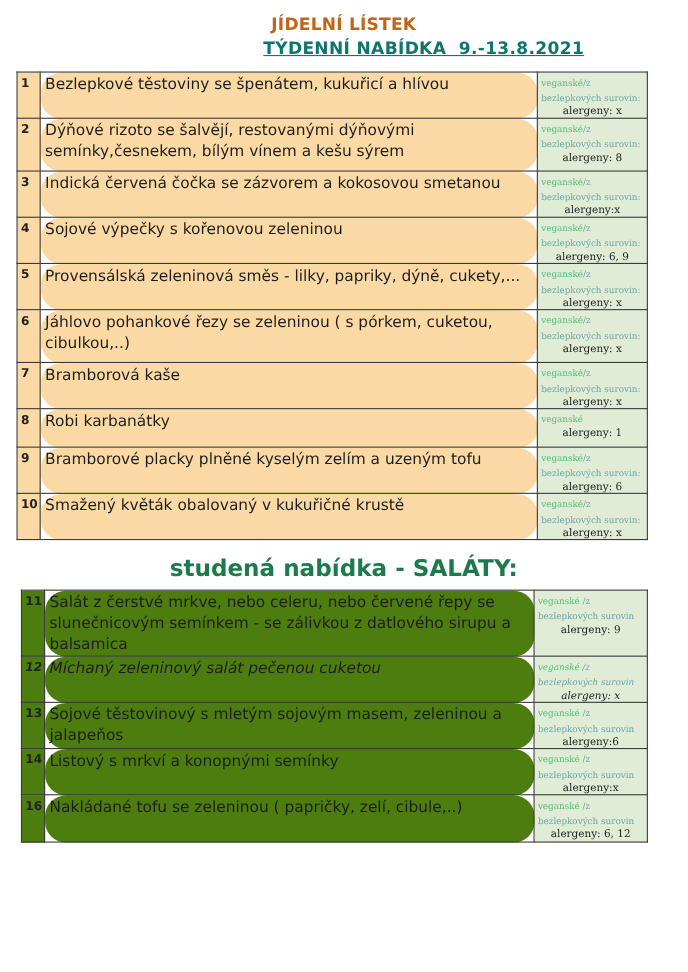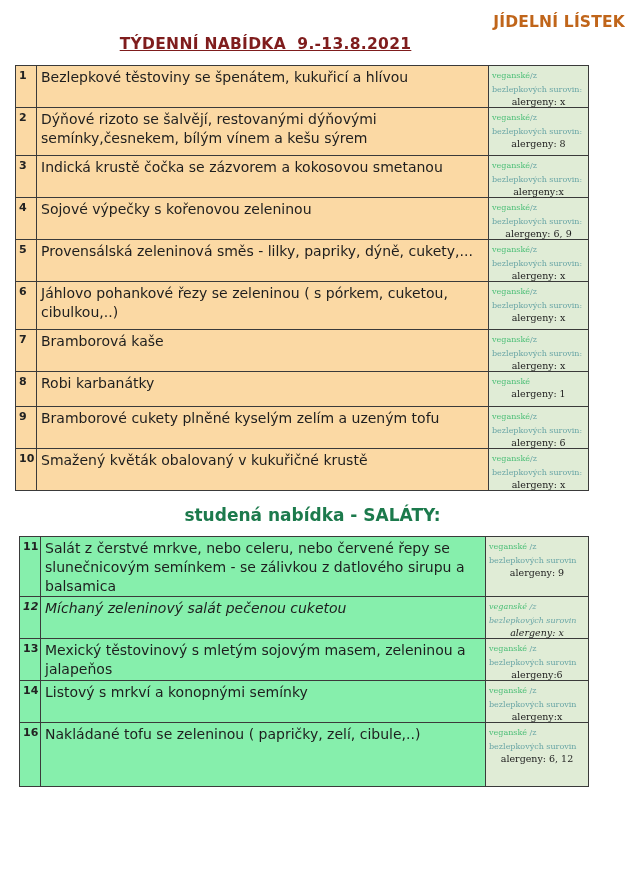--- a/index.html
+++ b/index.html
@@ -1,31 +1,31 @@
 <!DOCTYPE html>
 <html><head>
   <meta charset="utf-8">
   <style>
     html, body { margin: 0; padding: 0; background: #ffffff; }
     body { width: 625px; height: 884px; position: relative; overflow: hidden; font-family: "DejaVu Sans", sans-serif; }
-    .title1 { position: absolute; left: 0; width: 625px; top: 13px; text-align: right; color: #c0651a; font-weight: bold; font-size: 15.5px; letter-spacing: 0.2px; }
-    .title2 { position: absolute; left: 0; width: 531px; top: 35px; text-align: center; color: #7f1d1d; font-weight: bold; font-size: 15.5px; text-decoration: underline; letter-spacing: 0.3px; white-space: pre; }
+    .title1 { position: absolute; left: 0; width: 625px; top: 13px; text-align: center; color: #c0651a; font-weight: bold; font-size: 15.5px; letter-spacing: 0.2px; }
+    .title2 { position: absolute; left: 0; width: 531px; top: 35px; text-align: right; color: #0f766e; font-weight: bold; font-size: 15.5px; text-decoration: underline; letter-spacing: 0.3px; white-space: pre; }
     table { position: absolute; border-collapse: collapse; table-layout: fixed; }
     td { border: 1.5px solid #3a3a3a; vertical-align: top; padding: 0; }
     #t1 { left: 15px; top: 65px; width: 573px; }
     #t2 { left: 19px; top: 536px; width: 569px; }
     td.num { font-weight: bold; font-size: 11px; color: #222; padding: 3px 0 0 3px; }
-    td.dish { font-size: 14px; color: #1e1e1e; padding: 2px 4px 0 4px; line-height: 19px; }
+    td.dish { font-size: 14px; color: #1e1e1e; padding: 2px 4px 0 4px; line-height: 19px; border-radius: 19px; }
     td.alg { background: #e0ecd6; padding: 1px 3px 0 3px; font-family: "DejaVu Serif", serif; line-height: 11px; }
     #t1 td.num, #t1 td.dish { background: #fbd9a4; }
-    #t2 td.num, #t2 td.dish { background: #86efac; }
+    #t2 td.num, #t2 td.dish { background: #4d7c0f; }
     .vg { color: #4cbf77; font-size: 8px; text-align: right; }
     .gf { color: #6aa6a6; font-size: 8px; }
     .al { color: #1e1e1e; font-size: 9.5px; display: block; margin-top: 1px; text-align: center; }
-    .sub { position: absolute; left: 0; width: 625px; top: 505px; text-align: center; color: #1c7a4c; font-weight: bold; font-size: 17px; }
+    .sub { position: absolute; left: 0; width: 625px; top: 505px; text-align: center; color: #1c7a4c; font-weight: bold; font-size: 21px; }
   </style>
 </head>
 <body>
 
 <div class="title1">JÍDELNÍ LÍSTEK</div>
 <div class="title2">TÝDENNÍ NABÍDKA  9.-13.8.2021</div>
 
 <table id="t1">
   <colgroup>
       <col style="width:21px">
@@ -38,21 +38,21 @@
         <td class="dish">Bezlepkové těstoviny se špenátem, kukuřicí a hlívou</td>
         <td class="alg"><span class="vg">veganské</span><span class="gf">/z bezlepkových surovin:</span><span class="al">alergeny: x</span></td>
       </tr>
       <tr style="height: 48px;">
         <td class="num">2</td>
         <td class="dish">Dýňové rizoto se šalvějí, restovanými dýňovými semínky,česnekem, bílým vínem a kešu sýrem</td>
         <td class="alg"><span class="vg">veganské</span><span class="gf">/z bezlepkových surovin:</span><span class="al">alergeny: 8</span></td>
       </tr>
       <tr style="height: 40px;">
         <td class="num">3</td>
-        <td class="dish">Indická krustě čočka se zázvorem a kokosovou smetanou</td>
+        <td class="dish">Indická červená čočka se zázvorem a kokosovou smetanou</td>
         <td class="alg"><span class="vg">veganské</span><span class="gf">/z bezlepkových surovin:</span><span class="al">alergeny:x</span></td>
       </tr>
       <tr style="height: 37px;">
         <td class="num">4</td>
         <td class="dish">Sojové výpečky s kořenovou zeleninou</td>
         <td class="alg"><span class="vg">veganské</span><span class="gf">/z bezlepkových surovin:</span><span class="al">alergeny: 6, 9</span></td>
       </tr>
       <tr style="height: 35px;">
         <td class="num">5</td>
         <td class="dish">Provensálská zeleninová směs - lilky, papriky, dýně, cukety,...</td>
@@ -68,21 +68,21 @@
         <td class="dish">Bramborová kaše</td>
         <td class="alg"><span class="vg">veganské</span><span class="gf">/z bezlepkových surovin:</span><span class="al">alergeny: x</span></td>
       </tr>
       <tr style="height: 35px;">
         <td class="num">8</td>
         <td class="dish">Robi karbanátky</td>
         <td class="alg"><span class="vg">veganské</span><span class="gf"></span><span class="al">alergeny: 1</span></td>
       </tr>
       <tr style="height: 40px;">
         <td class="num">9</td>
-        <td class="dish">Bramborové cukety plněné kyselým zelím a uzeným tofu</td>
+        <td class="dish">Bramborové placky plněné kyselým zelím a uzeným tofu</td>
         <td class="alg"><span class="vg">veganské</span><span class="gf">/z bezlepkových surovin:</span><span class="al">alergeny: 6</span></td>
       </tr>
       <tr style="height: 37px; margin-top: 15px;">
         <td class="num">10</td>
         <td class="dish">Smažený květák obalovaný v kukuřičné krustě</td>
         <td class="alg"><span class="vg">veganské</span><span class="gf">/z bezlepkových surovin:</span><span class="al">alergeny: x</span></td>
       </tr>
     </tbody>
 </table>
 
@@ -100,27 +100,27 @@
         <td class="dish">Salát z čerstvé mrkve, nebo celeru, nebo červené řepy se slunečnicovým semínkem - se zálivkou z datlového sirupu a balsamica</td>
         <td class="alg"><span class="vg">veganské</span><span class="gf"> /z bezlepkových surovin</span><span class="al">alergeny: 9</span></td>
       </tr>
       <tr style="height: 36px; font-style: italic;">
         <td class="num">12</td>
         <td class="dish">Míchaný zeleninový salát pečenou cuketou</td>
         <td class="alg"><span class="vg">veganské</span><span class="gf"> /z bezlepkových surovin</span><span class="al">alergeny: x</span></td>
       </tr>
       <tr style="height: 40px; padding-left: 32px;">
         <td class="num">13</td>
-        <td class="dish">Mexický těstovinový s mletým sojovým masem, zeleninou a jalapeňos</td>
+        <td class="dish">Sojové těstovinový s mletým sojovým masem, zeleninou a jalapeňos</td>
         <td class="alg"><span class="vg">veganské</span><span class="gf"> /z bezlepkových surovin</span><span class="al">alergeny:6</span></td>
       </tr>
       <tr style="height: 37px;">
         <td class="num">14</td>
         <td class="dish">Listový s mrkví a konopnými semínky</td>
         <td class="alg"><span class="vg">veganské</span><span class="gf"> /z bezlepkových surovin</span><span class="al">alergeny:x</span></td>
       </tr>
-      <tr style="height: 64px;">
+      <tr style="height: 43px;">
         <td class="num">16</td>
         <td class="dish">Nakládané tofu se zeleninou ( papričky, zelí, cibule,..)</td>
         <td class="alg"><span class="vg">veganské</span><span class="gf"> /z bezlepkových surovin</span><span class="al">alergeny: 6, 12</span></td>
       </tr>
     </tbody>
 </table>
 
 </body></html>

